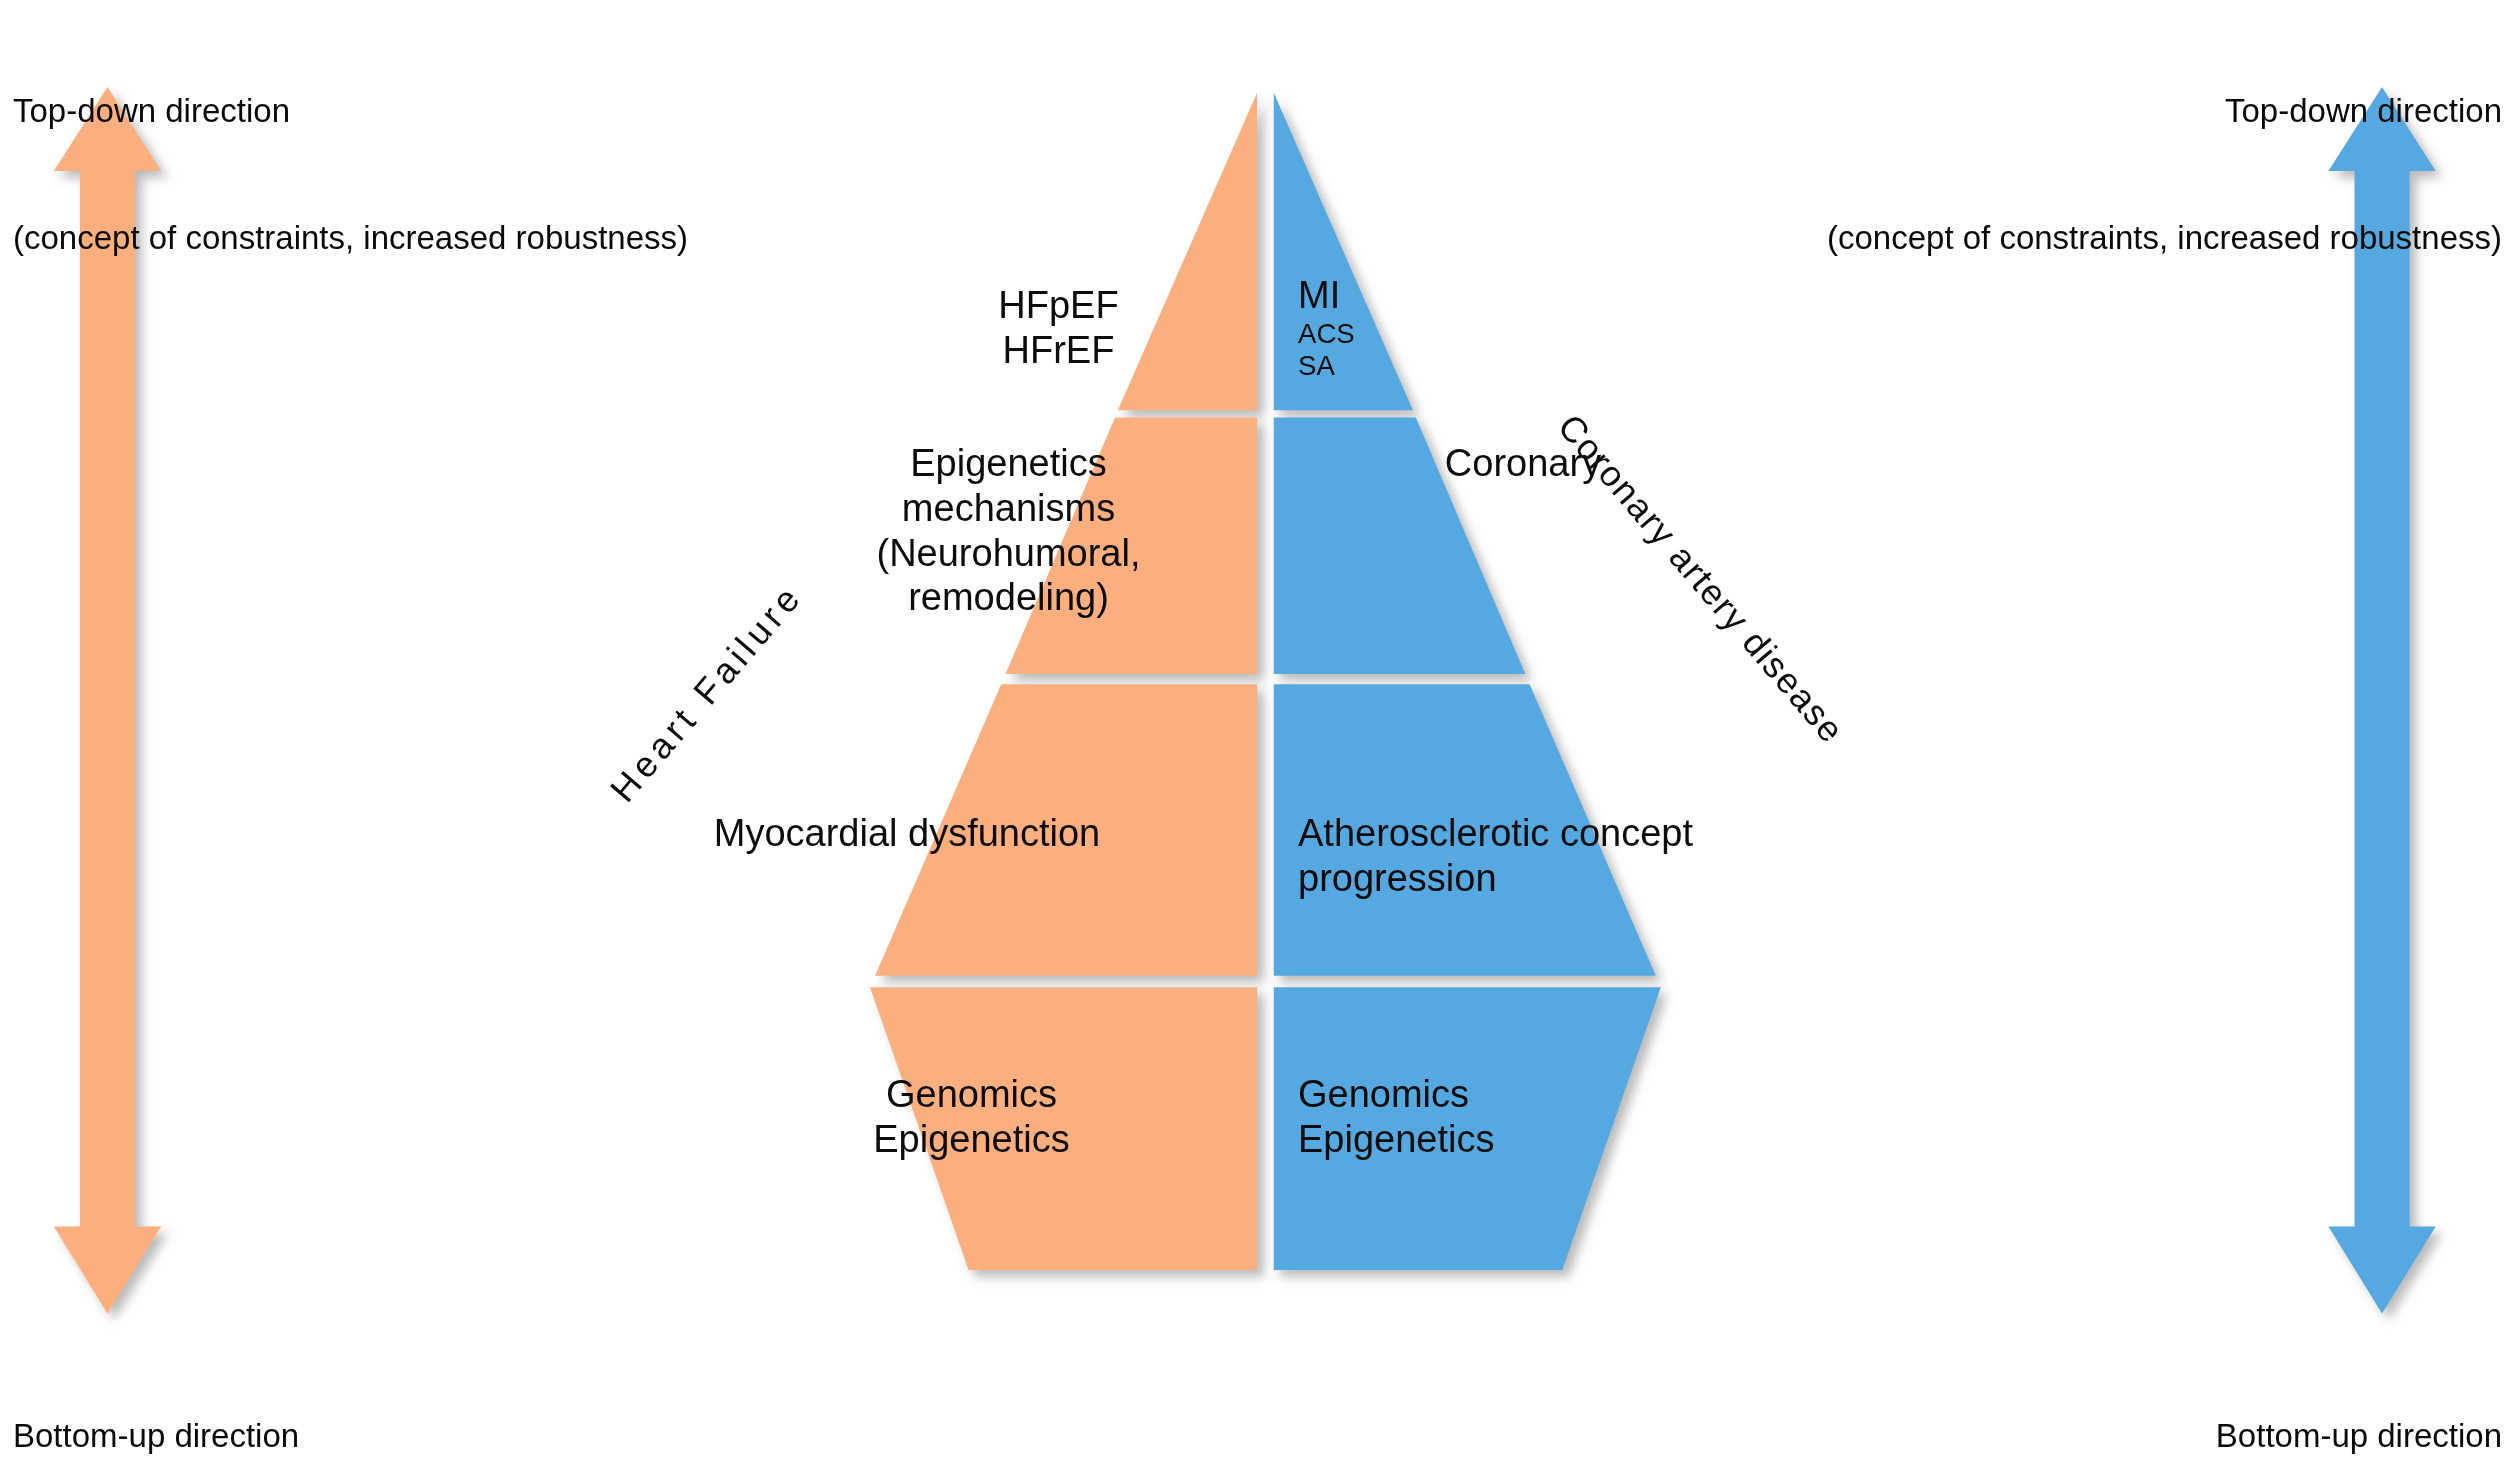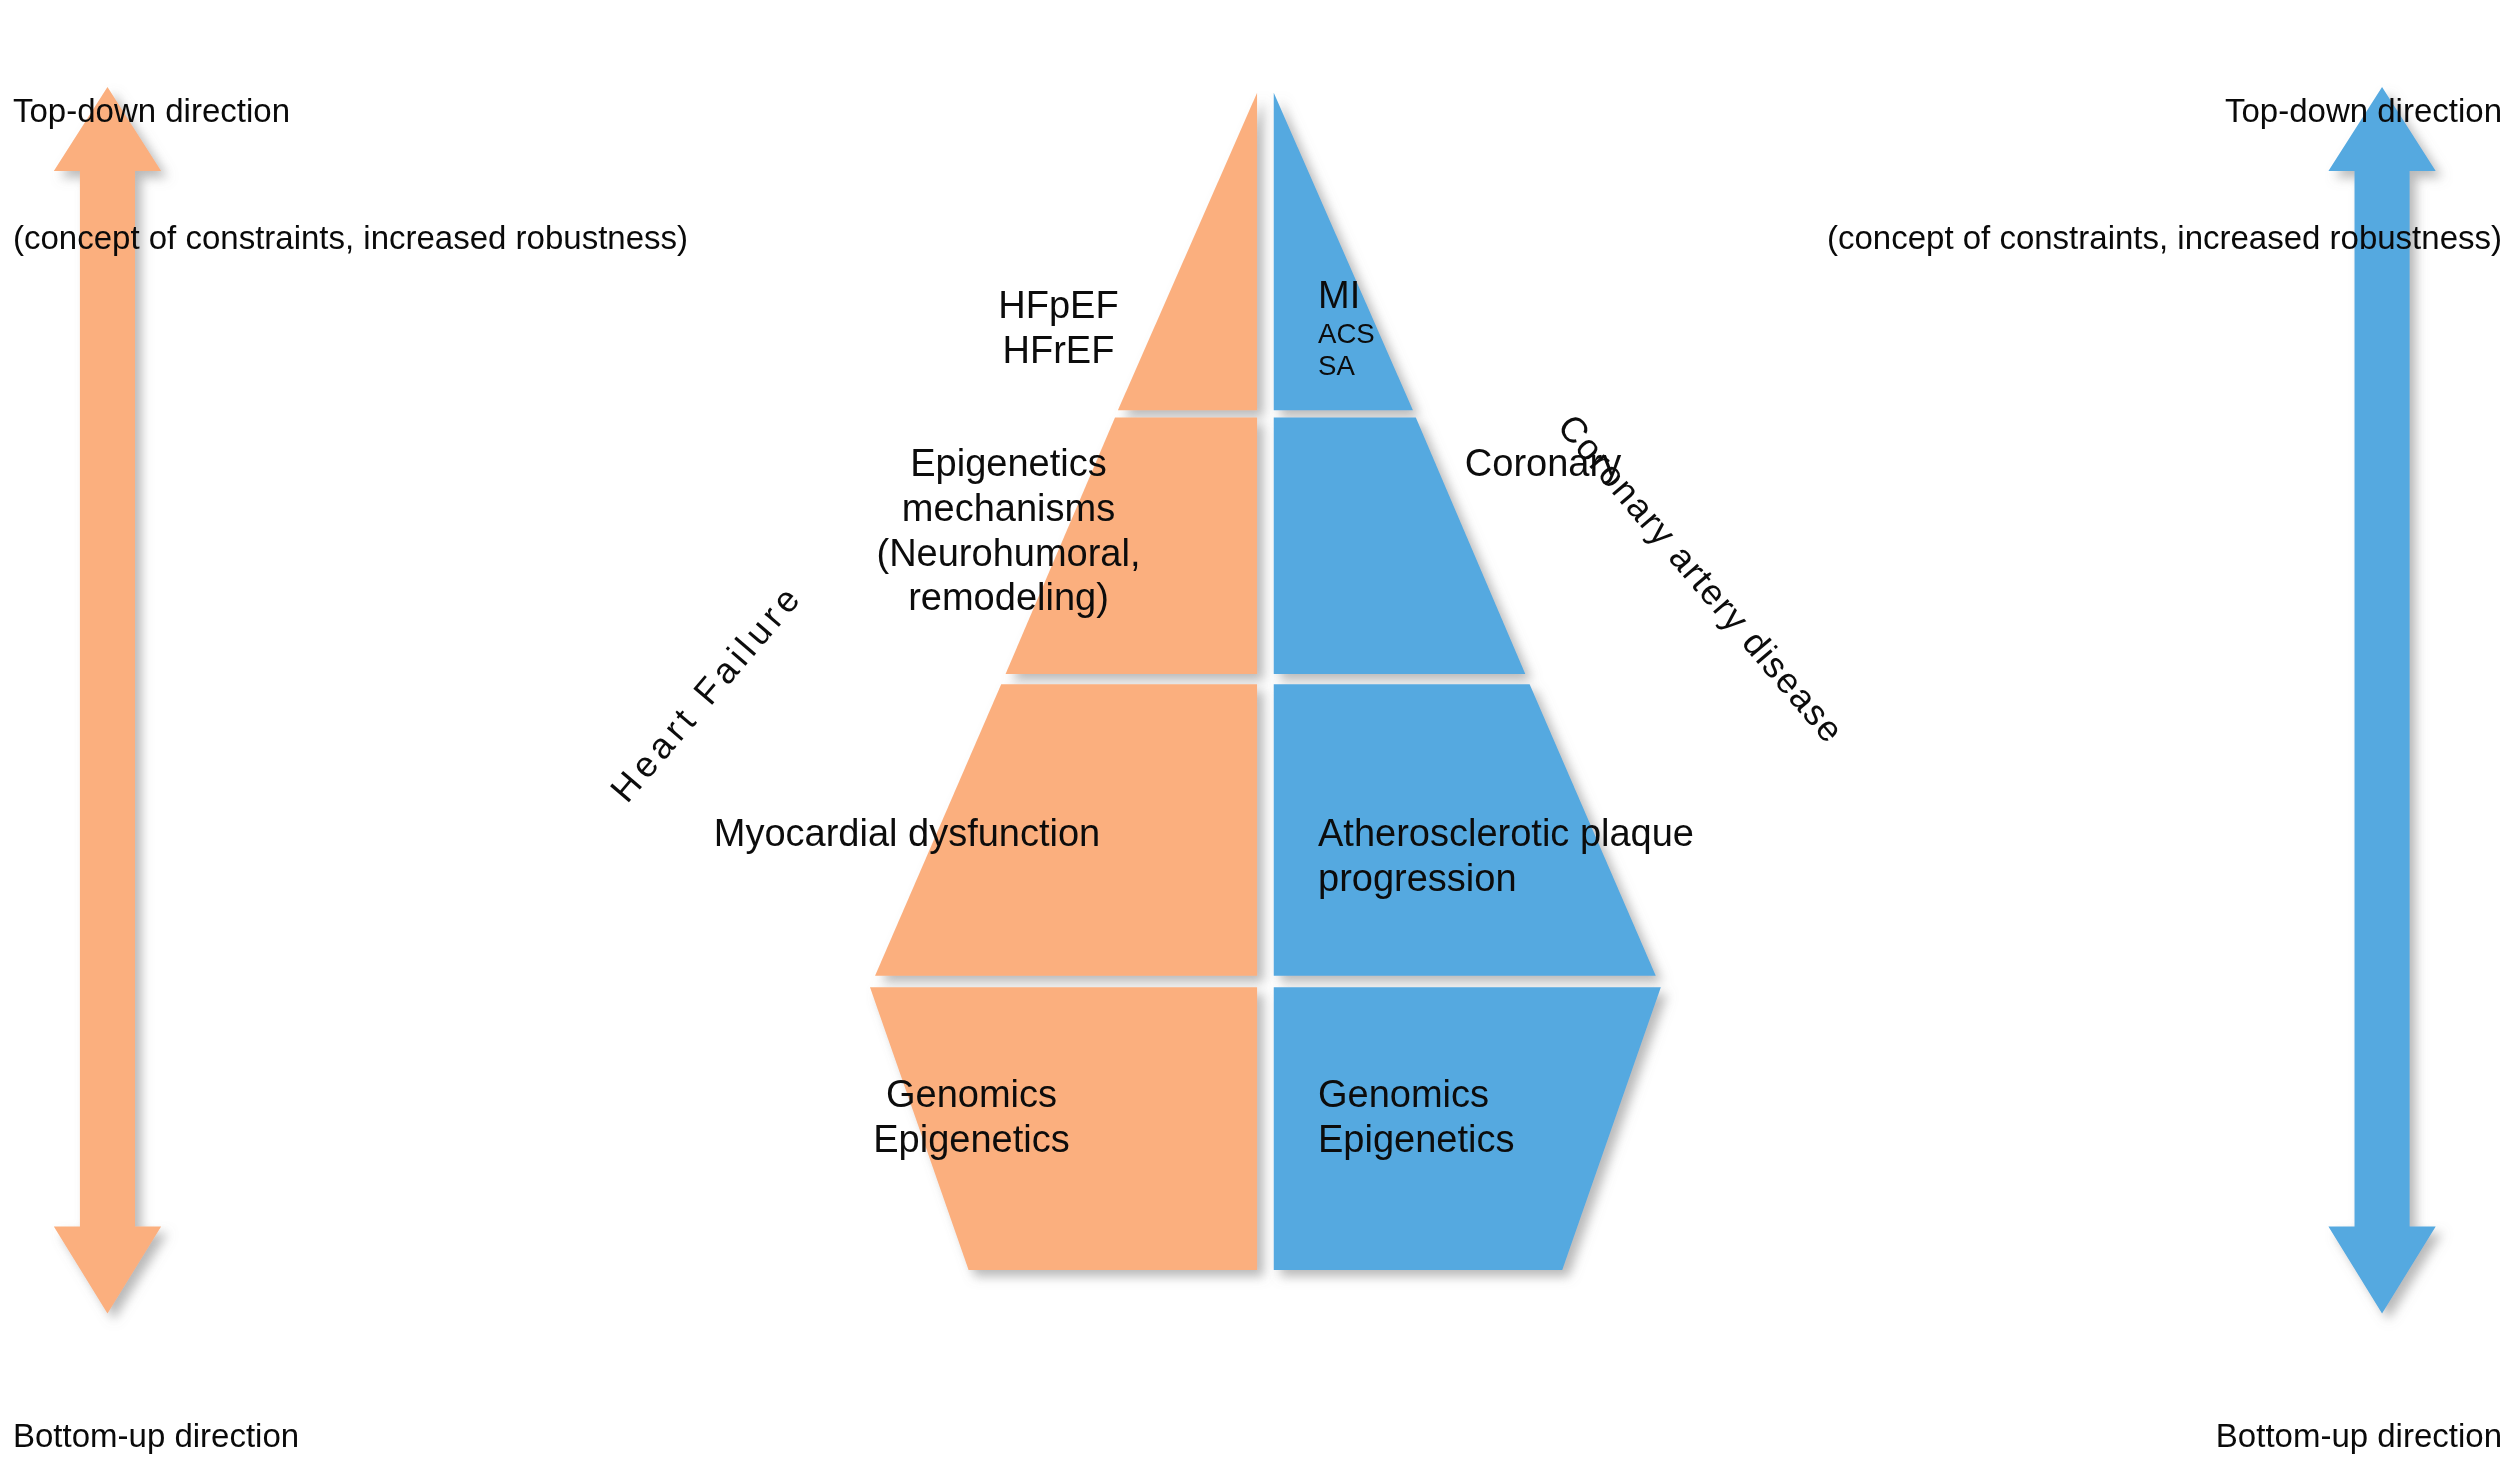--- a/index.html
+++ b/index.html
@@ -42,21 +42,21 @@
 
   
   .tier-label {
     position: absolute;
     font-size: 36px;
     line-height: 1.18;
     color: #0c0c0c;
     white-space: pre;
   }
   .tier-label.right-align { text-align: center; }
-  .tier-label.left-align { text-align: left; margin-left: 20px; }
+  .tier-label.left-align { text-align: left; }
 
   .small-line { font-size: 27.6px; display: block; }
   .big-line   { font-size: 38px; display: block; }
 
   
   .side-label {
     position: absolute;
     font-size: 36px;
     color: #0c0c0c;
     white-space: nowrap;
@@ -136,17 +136,17 @@
 
 <div class="side-label" id="side-label-right">Coronary artery disease</div>
 
 <div class="tier-label right-align" id="t1-left" style="left:870px; top:283px; width:377px;"><span class="big-line">HFpEF</span><span class="big-line">HFrEF</span></div>
 <div class="tier-label left-align" id="t1-right" style="left:1298px; top:273px; width:377px;"><span class="big-line">MI</span><span class="small-line">ACS</span><span class="small-line">SA</span></div>
 
 <div class="tier-label right-align" id="t2-left" style="left:769px; top:441px; width:479px;"><span class="big-line">Epigenetics</span><span class="big-line">mechanisms</span><span class="big-line">(Neurohumoral,</span><span class="big-line">remodeling)</span></div>
 <div class="tier-label left-align" id="t2-right" style="left:1298px; top:441px; width:450px;text-align:center;"><span class="big-line">Coronary</span></div>
 
 <div class="tier-label right-align" id="t3-left" style="left:566px; top:811px; width:682px;"><span class="big-line">Myocardial dysfunction</span></div>
-<div class="tier-label left-align" id="t3-right" style="left:1298px; top:811px; width:653px;"><span class="big-line">Atherosclerotic plaque</span><span class="big-line">progression</span></div>
+<div class="tier-label left-align" id="t3-right" style="left:1298px; top:811px; width:653px;"><span class="big-line">Atherosclerotic concept</span><span class="big-line">progression</span></div>
 
 <div class="tier-label right-align" id="t4-left" style="left:696px; top:1072px; width:551px;"><span class="big-line">Genomics</span><span class="big-line">Epigenetics</span></div>
 <div class="tier-label left-align" id="t4-right" style="left:1298px; top:1072px; width:551px;"><span class="big-line">Genomics</span><span class="big-line">Epigenetics</span></div>
 
 
 </body></html>

